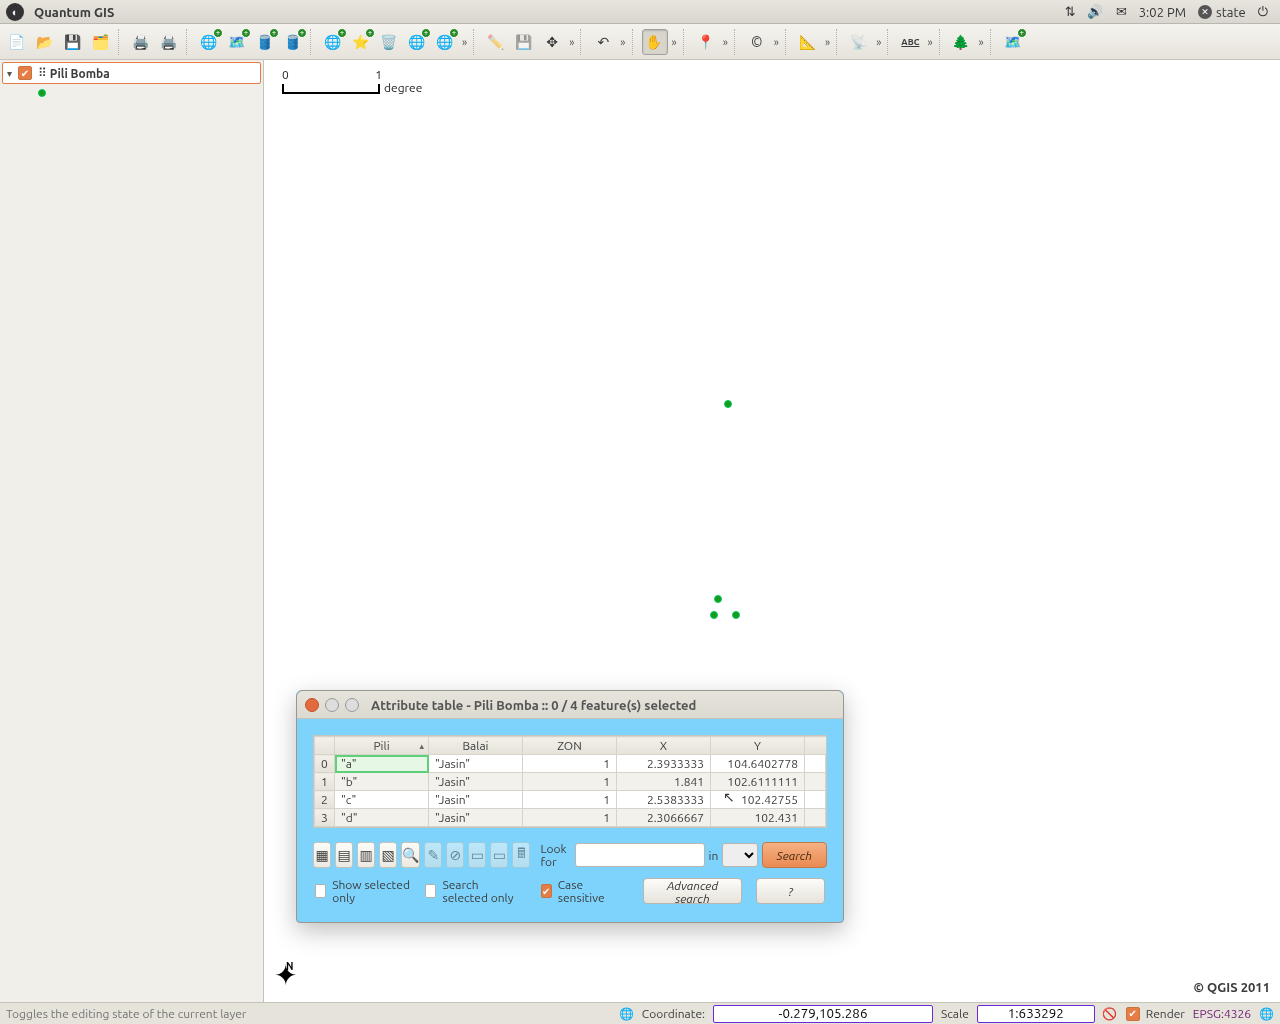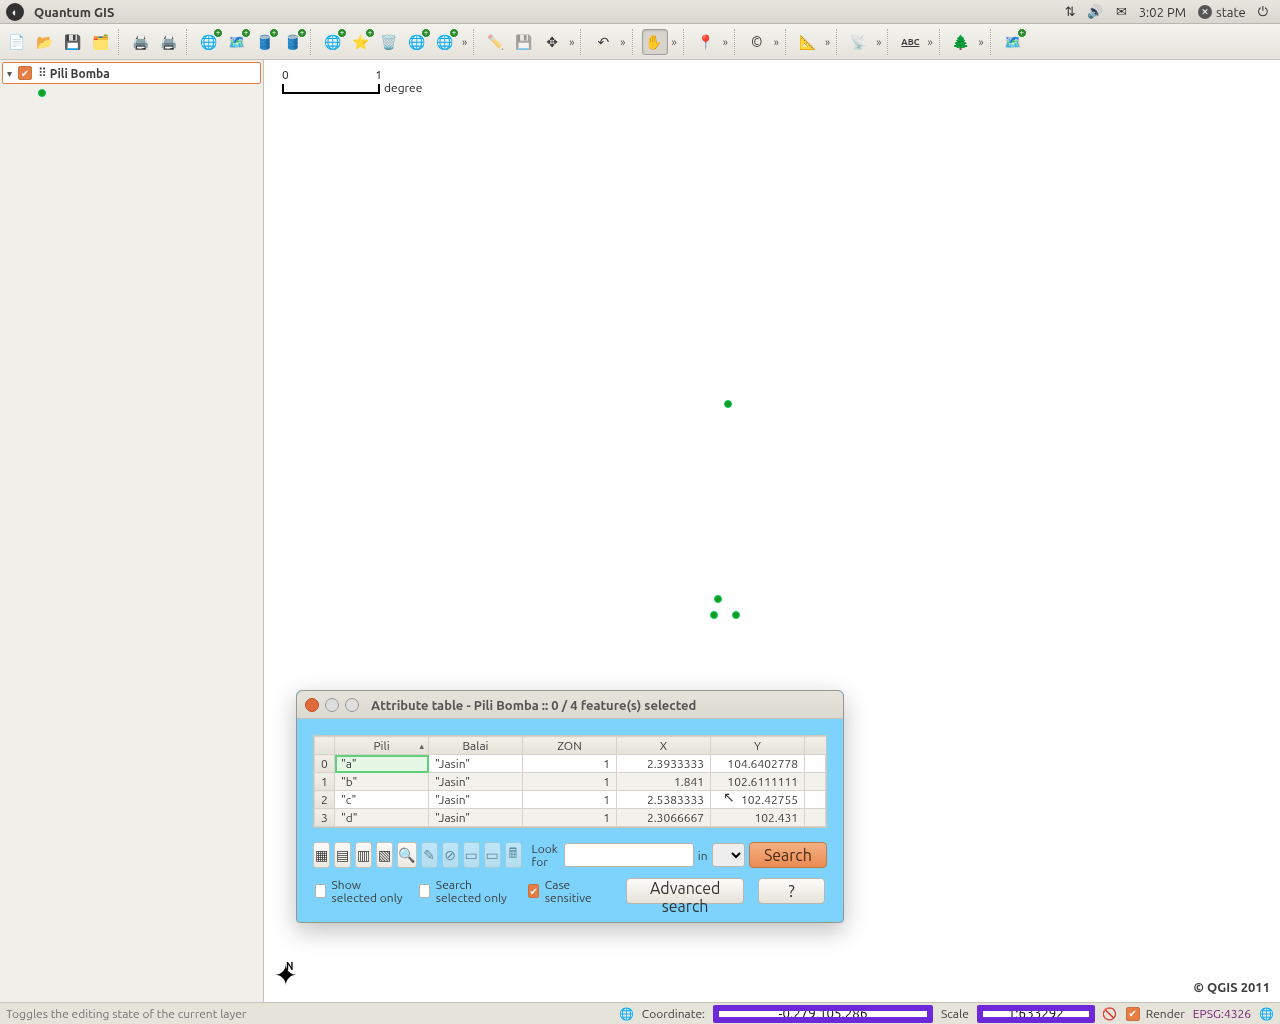--- a/index.html
+++ b/index.html
@@ -56,31 +56,31 @@
 .grid .rownum { background:linear-gradient(#f3f0e9,#e5e2da); text-align:center; width:20px;}
 .grid td.num { text-align:right; }
 .grid td.sel { background:#e6f7e6; outline:2px solid #5fcf7a; outline-offset:-2px;}
 .grid .stripe td { background:#f3f1eb; }
 .grid .stripe td.rownum { background:linear-gradient(#f3f0e9,#e5e2da);}
 
 .dlg-tools { display:flex; align-items:center; gap:4px; margin-top:10px; padding:4px 0; }
 .dlg-tools .tbtn { width:26px;height:26px;border:1px solid #c5c2ba;background:linear-gradient(#fdfcf9,#ece9e1);}
 .dlg-tools input[type=text]{ height:24px; border:1px solid #b9b6af; border-radius:3px; padding:0 4px; background:#fff;}
 .dlg-tools select{height:24px;border:1px solid #b9b6af;border-radius:3px;background:#eee;width:52px;}
-.btn { height:26px; padding:0 14px; border:1px solid #c07a4a; border-radius:4px; background:linear-gradient(#f5b183,#eb8a53); color:#4a2a12; font-size:16px;}
+.btn { height:26px; padding:0 14px; border:1px solid #c07a4a; border-radius:4px; background:linear-gradient(#f5b183,#eb8a53); color:#4a2a12; font-size:12px;font-style:italic;}
 .btn.gray { border-color:#b9b6af; background:linear-gradient(#fdfcf9,#e6e3db); color:#333;}
 .dlg-opts { display:flex; align-items:flex-end; gap:14px; padding:6px 2px 2px;}
 .chk2 { display:inline-flex; align-items:center; gap:6px;}
 .chk2 .box { width:14px;height:14px;border:1px solid #b5b2aa;border-radius:2px;background:#fff;display:inline-flex;align-items:center;justify-content:center;font-size:10px;color:#e77c45;}
 
 
 .status { height:22px; background:#e6e3db; border-top:1px solid #c5c2ba; display:flex; align-items:center; padding:0 6px; gap:8px; font-size:12px;}
 .status .hint { flex:0 0 auto; color:#737373;}
 .status .spacer{flex:1;}
-.status input{height:18px;border:6px solid #6d28d9;border-radius:2px;padding:0 4px;background:#fff;text-align:center;}
+.status input{height:18px;border:1px solid #6d28d9;border-radius:2px;padding:0 4px;background:#fff;text-align:center;}
 .point { width:8px;height:8px;border-radius:50%;background:#1a9a1a;border:1px solid #0c6;position:absolute;}
 </style>
 </head>
 <body>
 
 <div class="sysbar">
   <div class="ubuntu">◐</div>
   <div class="title">Quantum GIS</div>
   <div class="spacer"></div>
   <span class="ind">⇅</span>

